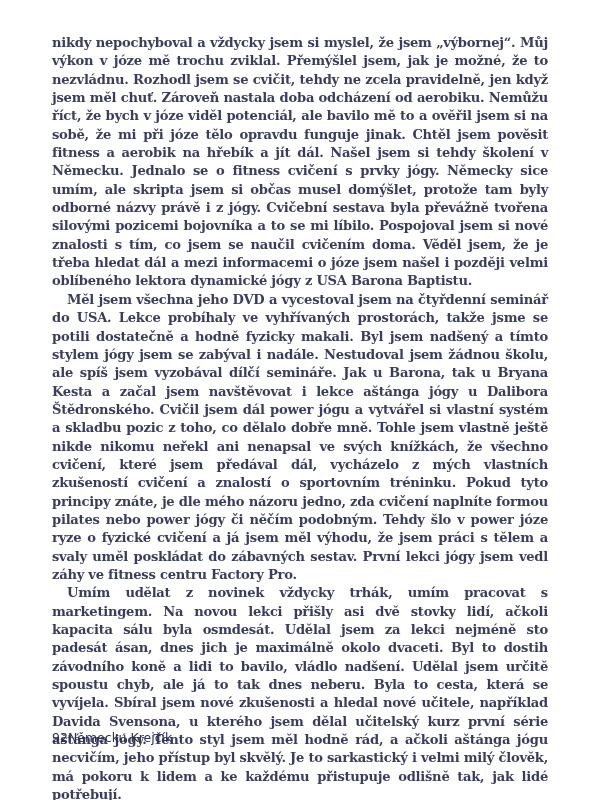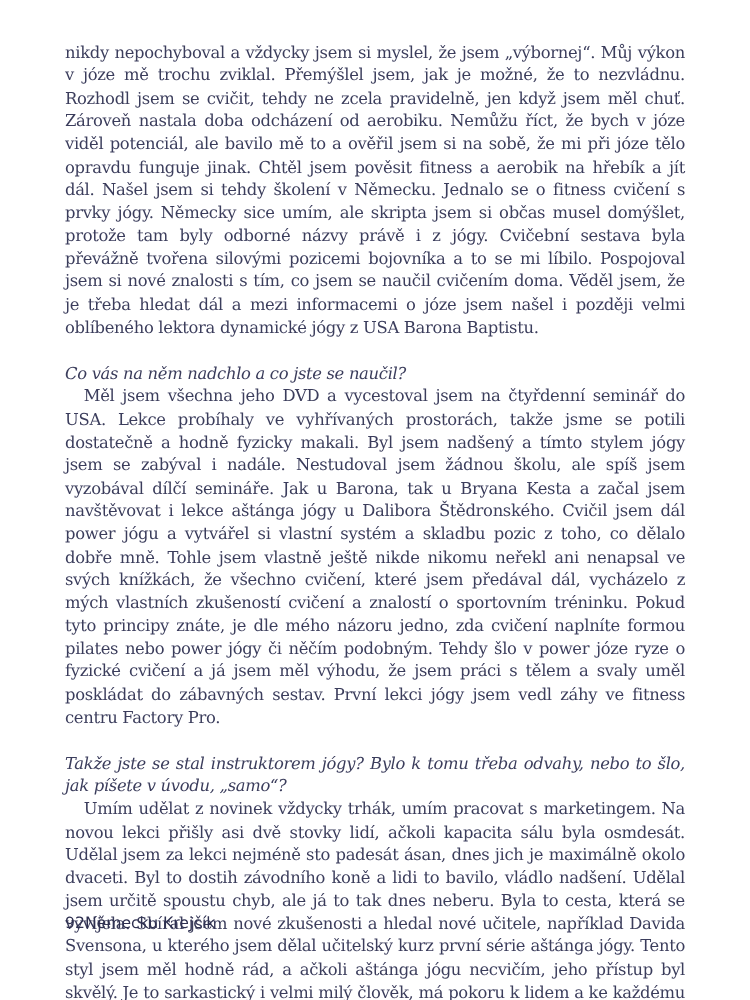--- a/index.html
+++ b/index.html
@@ -6,39 +6,37 @@
     body {
       width: 600px; height: 800px; background: #ffffff; position: relative; overflow: hidden;
       color: #3b3d5c;
     }
     .text-block {
       position: absolute; left: 52px; top: 34px; width: 496px;
       font-family: "DejaVu Serif", "Liberation Serif", serif;
       font-size: 13.1px; line-height: 18.35px; letter-spacing: -0.25px;
       text-align: justify; hyphens: manual;
     }
-    .para { margin: 0; text-indent: 0; }
+    .para { margin: 0; text-indent: 0; font-weight: bold; }
     .para.indent { text-indent: 15px; }
     .question {
       margin: 18.35px 0 0 0; font-style: italic;
     }
     .footer {
       position: absolute; top: 730px; left: 52px; width: 497px;
       font-family: "DejaVu Sans", "Liberation Sans", sans-serif;
       font-size: 12.5px; color: #2e3050;
       display: flex; justify-content: flex-start;
     }
   </style>
 </head>
 <body>
 
 <div class="text-block">
   <p class="para">nikdy nepochyboval a vždycky jsem si myslel, že jsem „výbornej“. Můj výkon v józe mě trochu zviklal. Přemýšlel jsem, jak je možné, že to nezvládnu. Rozhodl jsem se cvičit, tehdy ne zcela pravidelně, jen když jsem měl chuť. Zároveň nastala doba odcházení od aerobiku. Nemůžu říct, že bych v józe viděl potenciál, ale bavilo mě to a ověřil jsem si na sobě, že mi při józe tělo opravdu funguje jinak. Chtěl jsem pověsit fitness a aerobik na hřebík a jít dál. Našel jsem si tehdy školení v Německu. Jednalo se o fitness cvičení s prvky jógy. Německy sice umím, ale skripta jsem si občas musel domýšlet, protože tam byly odborné názvy právě i z jógy. Cvičební sestava byla převážně tvořena silovými pozicemi bojovníka a to se mi líbilo. Pospo­joval jsem si nové znalosti s tím, co jsem se naučil cvičením doma. Věděl jsem, že je třeba hledat dál a mezi informacemi o józe jsem našel i později velmi oblíbeného lektora dynamické jógy z USA Barona Baptistu.</p>
-  <p class="para question">Co vás na něm nadchlo a co jste se naučil?</p>
   <p class="para indent">Měl jsem všechna jeho DVD a vycestoval jsem na čtyřdenní seminář do USA. Lekce probíhaly ve vyhřívaných prostorách, takže jsme se potili dostatečně a hodně fyzicky makali. Byl jsem nadšený a tímto stylem jógy jsem se zabýval i nadále. Nestu­doval jsem žádnou školu, ale spíš jsem vyzobával dílčí semináře. Jak u Barona, tak u Bryana Kesta a začal jsem navštěvovat i lekce aštánga jógy u Dalibora Štědron­ského. Cvičil jsem dál power jógu a vytvářel si vlastní systém a skladbu pozic z toho, co dělalo dobře mně. Tohle jsem vlastně ještě nikde nikomu neřekl ani nenapsal ve svých knížkách, že všechno cvičení, které jsem předával dál, vycházelo z mých vlastních zkušeností cvičení a znalostí o sportovním tréninku. Pokud tyto principy znáte, je dle mého názoru jedno, zda cvičení naplníte formou pilates nebo power jógy či něčím podobným. Tehdy šlo v power józe ryze o fyzické cvičení a já jsem měl výhodu, že jsem práci s tělem a svaly uměl poskládat do zábavných sestav. První lekci jógy jsem vedl záhy ve fitness centru Factory Pro.</p>
-  <p class="para question">Takže jste se stal instruktorem jógy? Bylo k tomu třeba odvahy, nebo to šlo, jak píšete v úvodu, „samo“?</p>
   <p class="para indent">Umím udělat z novinek vždycky trhák, umím pracovat s marketingem. Na novou lekci přišly asi dvě stovky lidí, ačkoli kapacita sálu byla osmdesát. Udělal jsem za lekci nejméně sto padesát ásan, dnes jich je maximálně okolo dvaceti. Byl to dostih závodního koně a lidi to bavilo, vládlo nadšení. Udělal jsem určitě spoustu chyb, ale já to tak dnes neberu. Byla to cesta, která se vyvíjela. Sbíral jsem nové zkušenosti a hledal nové učitele, například Davida Svensona, u kterého jsem dělal učitelský kurz první série aštánga jógy. Tento styl jsem měl hodně rád, a ačkoli aštánga jógu necvičím, jeho přístup byl skvělý. Je to sarkastický i velmi milý člo­věk, má pokoru k lidem a ke každému přistupuje odlišně tak, jak lidé potřebují.</p>
 </div>
 
 <div class="footer">
   <span>92</span>
   <span>Německu Krejčík</span>
 </div>
 
 </body></html>

